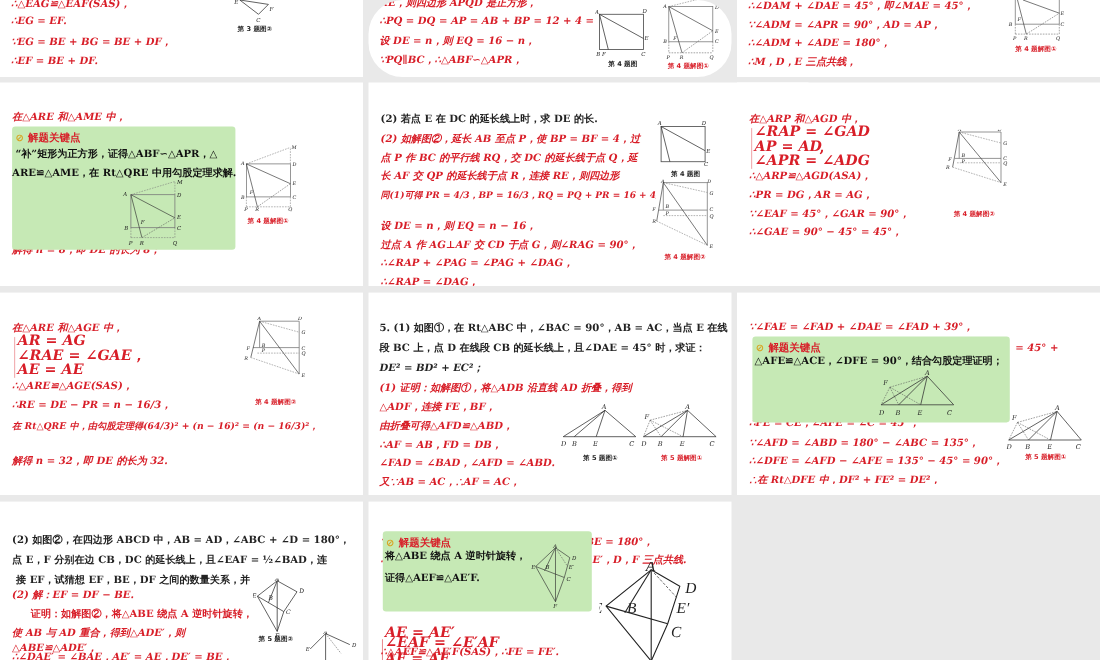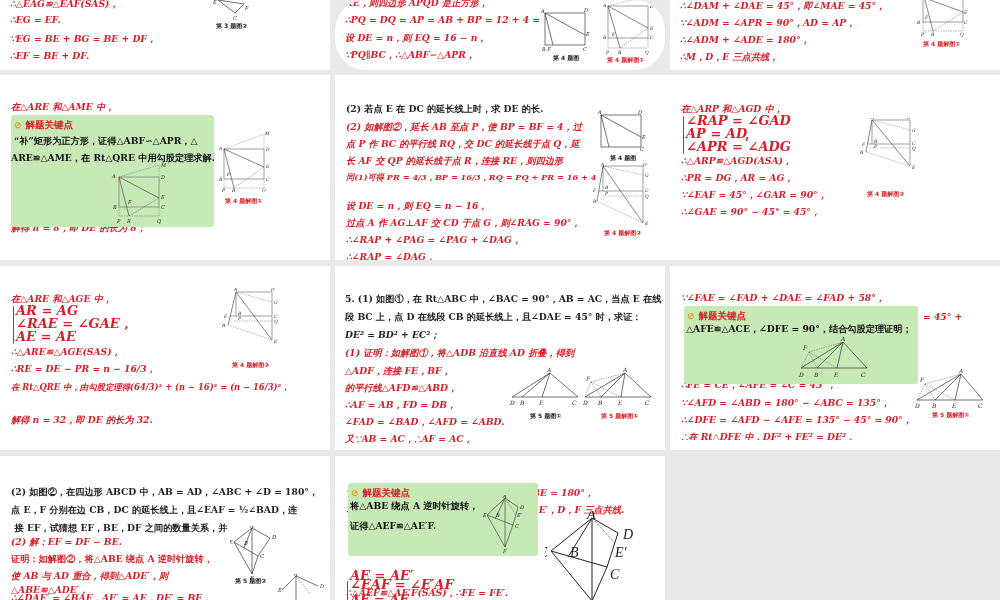--- a/index.html
+++ b/index.html
@@ -290,21 +290,21 @@
   </div>
   <div class="cap red" style="left:232px;top:95px;">第 4 题解图②</div>
 </div>
 
 <div class="slide" style="left:335px;top:266px;width:330px;height:184px;">
   <div class="line blk up" style="left:10px;top:27px;">5. (1) 如图①，在 Rt△ABC 中，∠BAC = 90°，AB = AC，当点 E 在线</div>
   <div class="line blk up" style="left:10px;top:45px;">段 BC 上，点 D 在线段 CB 的延长线上，且∠DAE = 45° 时，求证：</div>
   <div class="line blk" style="left:10px;top:63px;">DE² = BD² + EC²；</div>
   <div class="line red" style="left:10px;top:81px;">(1) 证明：如解图①，将△ADB 沿直线 AD 折叠，得到</div>
   <div class="line red" style="left:10px;top:99px;">△ADF，连接 FE，BF，</div>
-  <div class="line red" style="left:10px;top:116px;">的平行线△AFD≌△ABD，</div>
+  <div class="line red" style="left:10px;top:116px;">由折叠可得△AFD≌△ABD，</div>
   <div class="line red" style="left:10px;top:133px;">∴AF = AB，FD = DB，</div>
   <div class="line red" style="left:10px;top:150px;">∠FAD = ∠BAD，∠AFD = ∠ABD.</div>
   <div class="line red" style="left:10px;top:167px;">又∵AB = AC，∴AF = AC，</div>
   <div class="fig" style="left:175px;top:98px;">
     <svg width="70" height="50" viewBox="0 0 70 50">
       <line x1="2" y1="33" x2="68" y2="33" stroke="#333" stroke-width="0.7"></line>
       <line x1="2" y1="33" x2="40" y2="9" stroke="#333" stroke-width="0.7"></line>
       <line x1="12" y1="33" x2="40" y2="9" stroke="#333" stroke-width="0.7"></line>
       <line x1="32" y1="33" x2="40" y2="9" stroke="#333" stroke-width="0.7"></line>
       <line x1="68" y1="33" x2="40" y2="9" stroke="#333" stroke-width="0.7"></line>
@@ -332,21 +332,21 @@
       <text x="0" y="41" font-size="6" font-style="italic" fill="#222">D</text>
       <text x="15" y="41" font-size="6" font-style="italic" fill="#222">B</text>
       <text x="35" y="41" font-size="6" font-style="italic" fill="#222">E</text>
       <text x="62" y="41" font-size="6" font-style="italic" fill="#222">C</text>
     </svg>
   </div>
   <div class="cap red" style="left:266px;top:146px;">第 5 题解图①</div>
 </div>
 
 <div class="slide" style="left:670px;top:266px;width:330px;height:184px;">
-  <div class="line red" style="left:11px;top:26px;">∵∠FAE = ∠FAD + ∠DAE = ∠FAD + 58°，</div>
+  <div class="line red" style="left:11px;top:26px;">∵∠FAE = ∠FAD + ∠DAE = ∠FAD + 39°，</div>
   <div class="line red" style="left:253px;top:45px;">= 45° +</div>
   <div class="line red" style="left:11px;top:113px;">∴FE = CE，∠AFE = ∠C = 45°，</div>
   <div class="line red" style="left:11px;top:131px;">∵∠AFD = ∠ABD = 180° − ∠ABC = 135°，</div>
   <div class="line red" style="left:11px;top:148px;">∴∠DFE = ∠AFD − ∠AFE = 135° − 45° = 90°，</div>
   <div class="line red" style="left:11px;top:165px;">∴在 Rt△DFE 中，DF² + FE² = DE²，</div>
   <div class="fig" style="left:245px;top:98px;">
     <svg width="72" height="48" viewBox="0 0 72 48">
       <line x1="2" y1="36" x2="68" y2="36" stroke="#333" stroke-width="0.7"></line>
       <line x1="2" y1="36" x2="46" y2="10" stroke="#333" stroke-width="0.7"></line>
       <line x1="20" y1="36" x2="46" y2="10" stroke="#333" stroke-width="0.7"></line>
@@ -389,21 +389,21 @@
       </svg>
     </div>
   </div>
 </div>
 
 <div class="slide" style="left:0;top:456px;width:330px;height:179px;text-align:center;">
   <div class="line blk up" style="left:11px;top:30px;">(2) 如图②，在四边形 ABCD 中，AB = AD，∠ABC + ∠D = 180°，</div>
   <div class="line blk up" style="left:11px;top:48px;">点 E，F 分别在边 CB，DC 的延长线上，且∠EAF = ½∠BAD，连</div>
   <div class="line blk up" style="left:11px;top:66px;width:220px;overflow:hidden;">接 EF，试猜想 EF，BE，DF 之间的数量关系，并</div>
   <div class="line red" style="left:11px;top:80px;">(2) 解：EF = DF − BE.</div>
-  <div class="line red up" style="left:11px;top:97px;">证明：如解图②，将△ABE 绕点 A 逆时针旋转，</div>
+  <div class="line red up" style="left:28px;top:97px;">证明：如解图②，将△ABE 绕点 A 逆时针旋转，</div>
   <div class="line red" style="left:11px;top:114px;">使 AB 与 AD 重合，得到△ADE′，则</div>
   <div class="line red" style="left:11px;top:128px;">△ABE≌△ADE′，</div>
   <div class="line red" style="left:11px;top:136px;">∴∠DAE′ = ∠BAE，AE′ = AE，DE′ = BE，</div>
   <div class="fig" style="left:230px;top:70px;">
     <svg width="50" height="54" viewBox="0 0 50 54">
       <polygon points="22,2 40,12 28,30 22,48 4,16" fill="none" stroke="#333" stroke-width="0.7"></polygon>
       <line x1="22" y1="2" x2="22" y2="48" stroke="#333" stroke-width="0.7"></line>
       <line x1="4" y1="16" x2="28" y2="30" stroke="#333" stroke-width="0.7"></line>
       <line x1="22" y1="2" x2="14" y2="22" stroke="#333" stroke-width="0.7"></line>
       <text x="20" y="2" font-size="5.5" font-style="italic" fill="#222">A</text>

